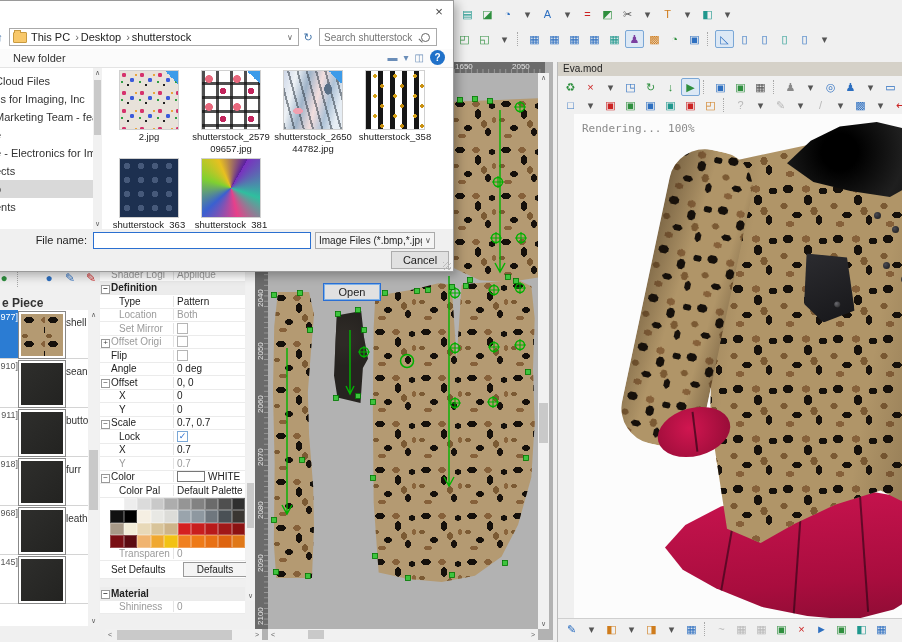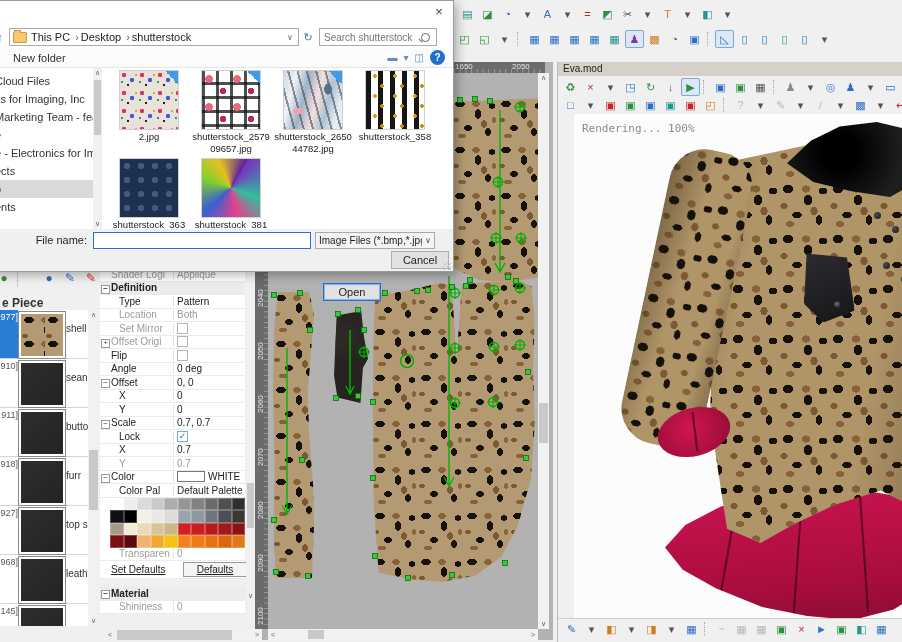--- a/index.html
+++ b/index.html
@@ -122,41 +122,41 @@
   .lp-toolbar .ico{width:18px;height:17px;line-height:17px;font-size:12px;}
   .lp-header{position:absolute;left:2px;top:30px;width:86px;font-size:12px;font-weight:bold;color:#333;
     white-space:nowrap;overflow:hidden;}
   #piece-list{position:absolute;left:0;top:44px;width:88px;height:316px;overflow:hidden;background:#fff;}
   .prow-piece{display:flex;height:48px;border-bottom:1px solid #d4d4d4;background:#fff;align-items:flex-start;}
   .pid{width:18px;flex:none;font-size:9px;color:#555;text-align:right;padding-top:2px;overflow:hidden;}
   .prow-piece.sel .pid{background:#2b7cd3;color:#fff;height:100%;box-sizing:border-box;}
   .pthumb{flex:none;width:42px;height:42px;margin:2px 1px;border:2px solid #fff;outline:1px solid #888;display:inline-block;}
   .pthumb.leopard{background-size:24px 24px;}
   .pthumb.dark{background:linear-gradient(135deg,#2e2e2c,#232321);}
-  .pname{font-size:10px;color:#333;padding-top:13px;white-space:nowrap;overflow:hidden;}
+  .pname{font-size:10px;color:#333;padding-top:7px;white-space:nowrap;overflow:hidden;}
   #lp-sbv{left:88px;top:44px;width:11px;height:316px;}
   #lp-sbv .sb-thumb{left:1px;top:140px;width:9px;height:60px;}
   
   #prop-grid{position:absolute;left:100px;top:2px;width:145px;background:#fff;}
   .prow{display:flex;align-items:center;height:12.5px;border-bottom:1px solid #ebebeb;font-size:10px;background:#fff;}
   .prow .exp{width:11px;flex:none;text-align:center;}
   .prow .exp.m::before,.prow .exp.p::before{display:inline-block;width:7px;height:7px;line-height:6px;
     border:1px solid #999;background:#fff;font-size:8px;color:#444;content:"−";}
   .prow .exp.p::before{content:"+";}
   .prow .plabel{width:62px;flex:none;white-space:nowrap;overflow:hidden;color:#222;}
   .prow .plabel.i1{padding-left:8px;width:54px;}
   .prow .pval{flex:1;border-left:1px solid #e4e4e4;padding-left:3px;white-space:nowrap;overflow:hidden;color:#222;display:flex;align-items:center;}
   .prow.dim .plabel,.prow.dim .pval{color:#9b9b9b;}
   .prow.grp{background:#ececec;font-weight:bold;}
   .prow.grp .pval{border-left:none;}
   .prow.chk .pval::before,.prow.chkon .pval::before{content:"";width:9px;height:9px;border:1px solid #b5b5b5;background:#fff;display:inline-block;}
   .prow.chkon .pval::before{content:"✓";color:#2a6fd0;font-size:9px;line-height:9px;text-align:center;border-color:#7aa7d6;}
   .prow.swatch .pval::before{content:"";width:26px;height:9px;background:#fff;border:1px solid #777;display:inline-block;margin-right:3px;}
   .prow.btn .pval{border:1px solid #9a9a9a;background:#f4f4f4;flex:none;width:62px;height:13px;margin-left:10px;justify-content:center;padding:0;}
-  .prow.btn{height:17px;text-decoration:underline;}
+  .prow.btn{height:17px;}
   .prow.gap{height:8px;background:#f0f0f0;border-bottom:none;}
   #palette{display:flex;flex-wrap:wrap;width:135px;padding-left:10px;background:#fff;}
   #palette .sw{width:13.5px;height:12.5px;flex:none;box-shadow:inset 0 0 0 1px rgba(255,255,255,.25);}
   #prop-sbv{left:246px;top:2px;width:9px;height:333px;}
   #prop-sbv .sb-thumb{left:1px;top:215px;width:7px;height:45px;}
   #lp-sbh{left:105px;top:363px;width:157px;height:12px;}
   #lp-sbh .sb-thumb{left:12px;top:1px;width:115px;height:10px;}
   
   #dialog{position:absolute;left:-10px;top:0;width:462px;height:270px;background:#fff;z-index:20;
     border:1px solid #9a9a9a;box-sizing:content-box;box-shadow:3px 3px 10px rgba(0,0,0,.3);}
@@ -538,25 +538,20 @@
           <span class="pthumb dark"></span>
           <span class="pname">butto</span>
         </div>
 
         <div class="prow-piece">
           <span class="pid">918]</span>
           <span class="pthumb dark"></span>
           <span class="pname">furr</span>
         </div>
 
-        <div class="prow-piece">
-          <span class="pid">927]</span>
-          <span class="pthumb dark"></span>
-          <span class="pname">top s</span>
-        </div>
 
         <div class="prow-piece">
           <span class="pid">968]</span>
           <span class="pthumb dark"></span>
           <span class="pname">leath</span>
         </div>
 
         <div class="prow-piece">
           <span class="pid">145]</span>
           <span class="pthumb dark"></span>

